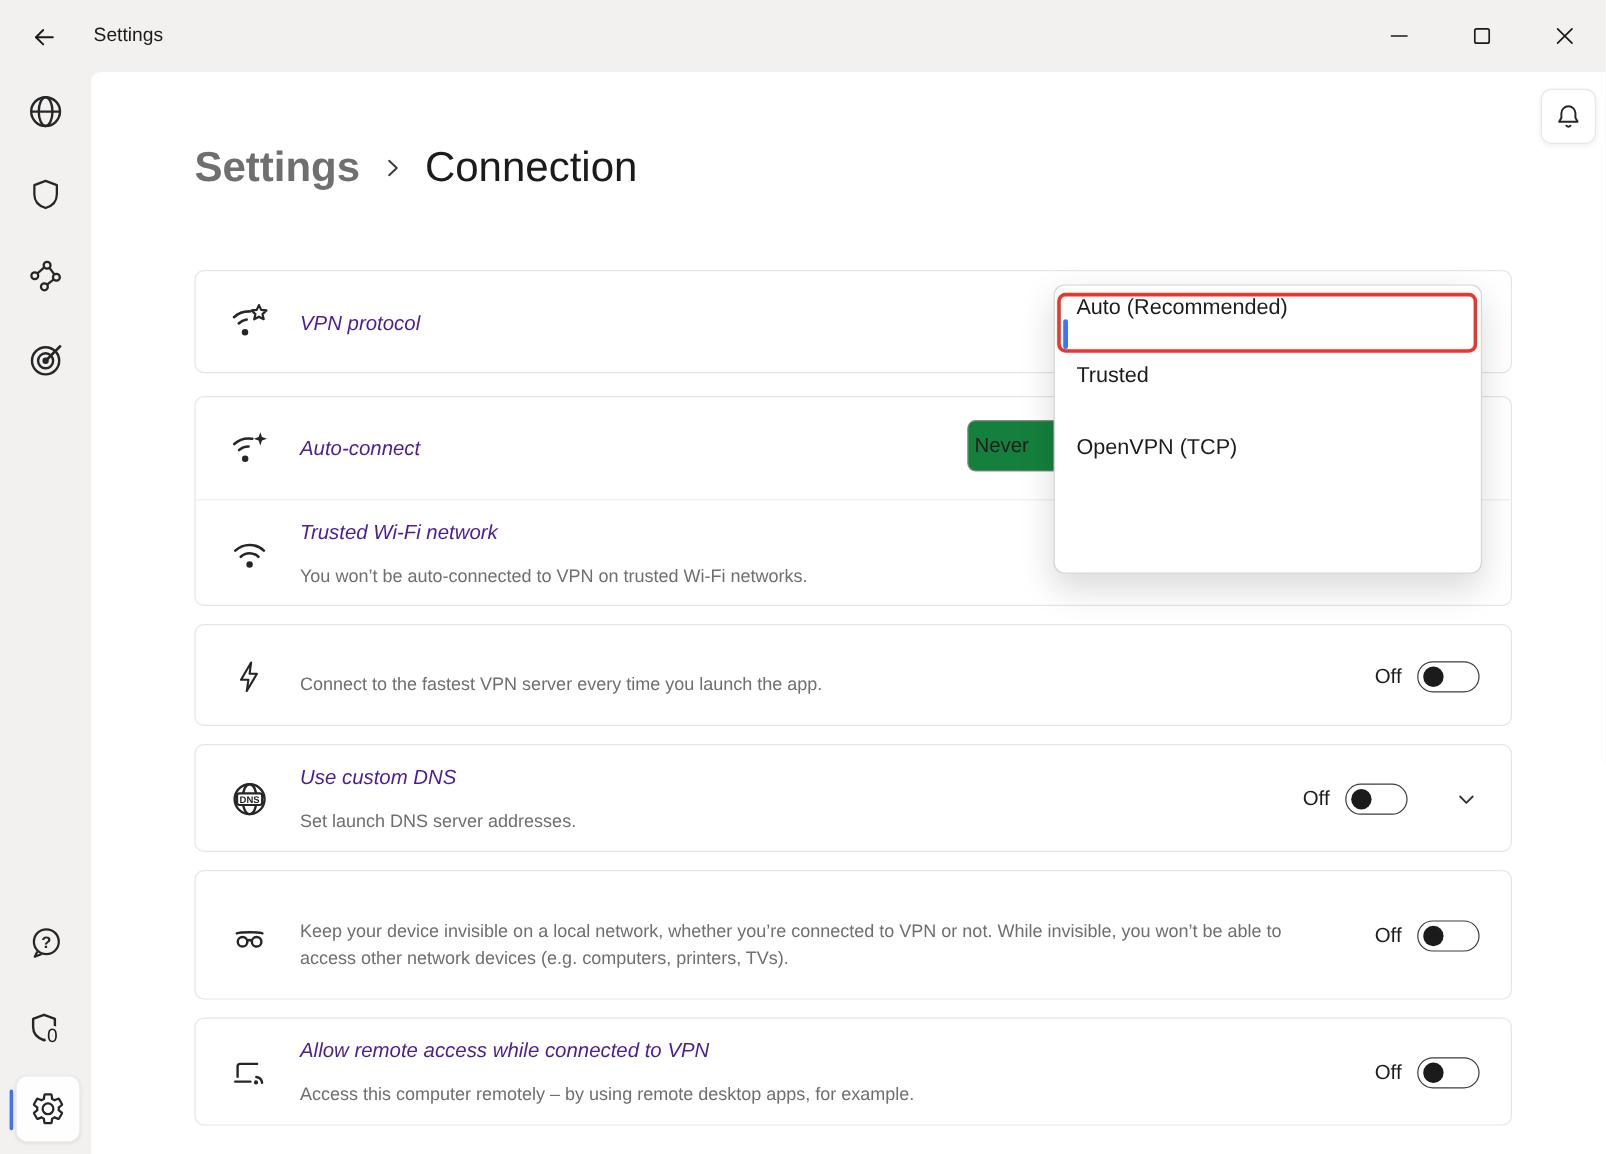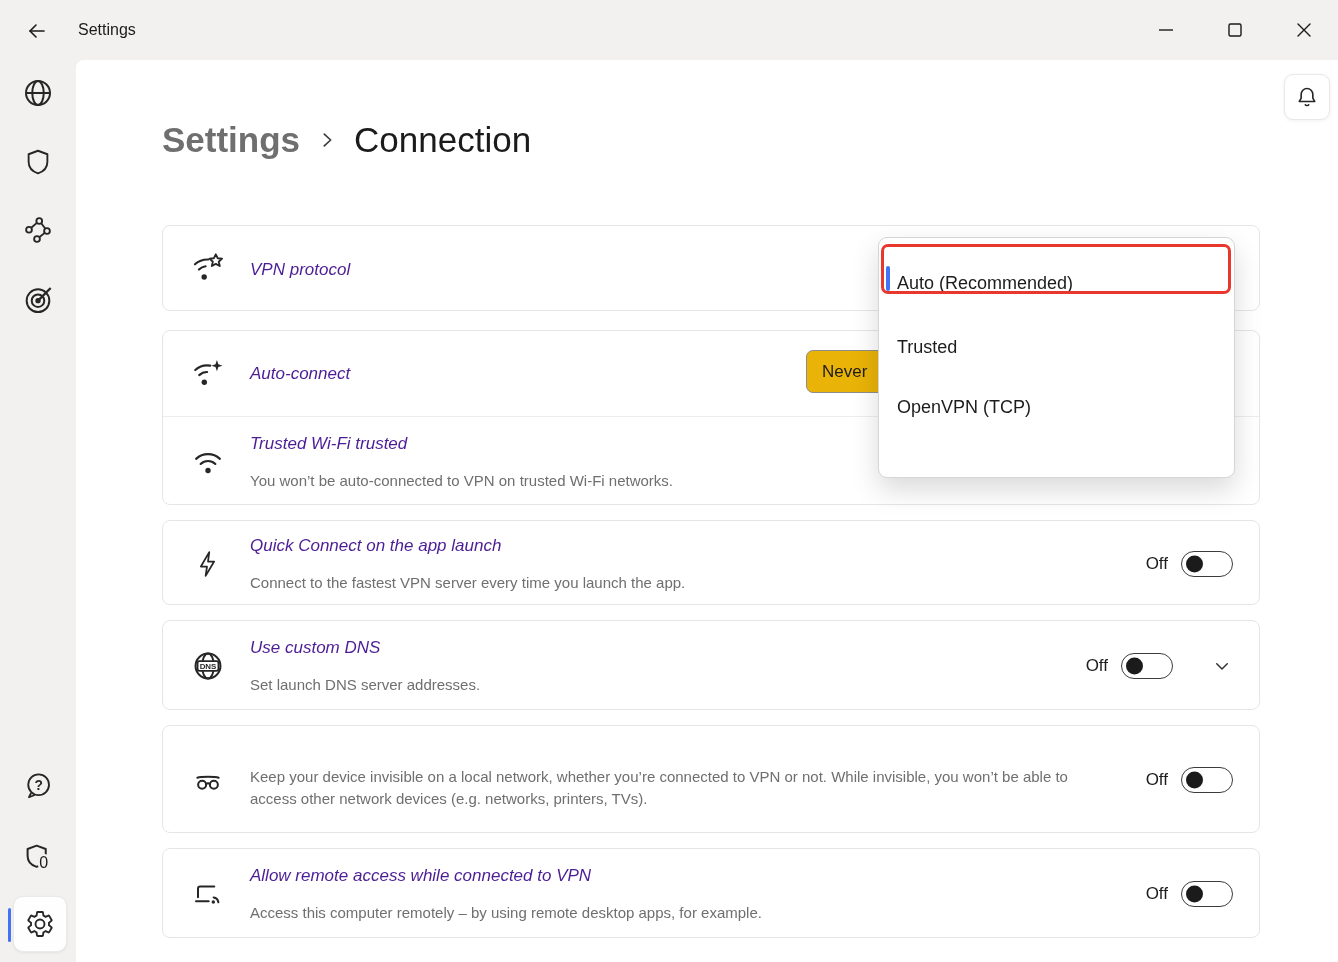--- a/index.html
+++ b/index.html
@@ -39,25 +39,25 @@
   .row-texts { max-width:818px; }
   .row-title { font-size:17px; color:#4c1d95; line-height:23px;font-style:italic; }
   .row-desc { font-size:15px; color:#6f6f6f; line-height:22px; margin-top:15px; }
   .row-right { margin-left:auto; display:flex; align-items:center; }
   .off-label { font-size:17px; color:#1d1d1d; margin-right:13px; }
   .toggle { position:relative; width:52px; height:26px; background:#fff; border:1.5px solid #3c3c3c; border-radius:14px; display:inline-block; }
   .toggle .knob { position:absolute; left:4px; top:50%; transform:translateY(-50%); width:17px; height:17px; border-radius:50%; background:#1b1b1b; }
   .expander { margin-left:38px; width:22px; height:22px; display:flex; align-items:center; justify-content:center; }
 
   
-  .never-btn { position:absolute; left:643px; top:19px; width:108px; height:43px; background:#eab308; border:1px solid #8f8d8b; border-radius:7px; font-size:17px; color:#1d1d1d; text-align:left; padding-left:15px; }
+  .never-btn { position:absolute; left:643px; top:19px; width:108px; height:43px; background:#15803d; border:1px solid #8f8d8b; border-radius:7px; font-size:17px; color:#1d1d1d; text-align:left; padding-left:5px; }
 
   
   .popup { position:absolute; left:802px; top:177px; width:357px; height:241px; background:#fff; border:1px solid #d8d5d3; border-radius:9px; box-shadow:0 12px 28px rgba(0,0,0,.15); z-index:30; }
-  .opt { position:absolute; left:0; right:0; display:flex; align-items:flex-end; padding-left:18px; font-size:18px; color:#1c1c1c; }
+  .opt { position:absolute; left:0; right:0; display:flex; align-items:flex-start; padding-left:18px; font-size:18px; color:#1c1c1c; }
   .opt0 { top:8px;  height:48px; }
   .opt1 { top:64px; height:56px; }
   .opt2 { top:124px;height:56px; }
   .opt3 { top:182px;height:54px; }
   .sel-pill { position:absolute; left:7px; top:20px; width:4px; height:25px; border-radius:2px; background:#4273f5; }
   .red-box { position:absolute; left:2px; top:6px; width:350px; height:50px; border:3px solid #e8382e; border-radius:7px; pointer-events:none; }
 
   svg { display:block; }
 </style>
 </head>
@@ -195,35 +195,34 @@
     <div class="card-divider" style="top:85px"></div>
     <div class="row" style="top:86px;height:89px">
       <span class="row-icon">
         <svg width="34" height="34" viewBox="0 0 24 24" fill="none" stroke="#262626" stroke-width="1.5" stroke-linecap="round">
             <path d="M3.6 9.8a12.2 12.2 0 0 1 16.8 0"></path>
             <path d="M6.8 13.4a7.4 7.4 0 0 1 10.4 0"></path>
             <circle cx="12" cy="18" r="1.9" fill="#262626" stroke="none"></circle>
           </svg>
       </span>
       <div class="row-texts">
-        <div class="row-title">Trusted Wi-Fi trusted</div>
+        <div class="row-title">Trusted Wi-Fi network</div>
         <div class="row-desc">You won’t be auto-connected to VPN on trusted Wi-Fi networks.</div>
       </div>
     </div>
   </section>
 
   <section class="card" style="top:460px;height:85px">
     <div class="row" style="top:0;height:85px">
       <span class="row-icon">
         <svg width="30" height="30" viewBox="0 0 24 24" fill="none" stroke="#262626" stroke-width="1.4" stroke-linejoin="round">
             <path d="M13 2.5L6.3 14h4.9l-1.1 7.5L16.9 10h-4.9l1-7.5z"></path>
           </svg>
       </span>
       <div class="row-texts">
-        <div class="row-title">Quick Connect on the app launch</div>
         <div class="row-desc">Connect to the fastest VPN server every time you launch the app.</div>
       </div>
       <div class="row-right">
         <span class="off-label">Off</span>
         <span class="toggle">
             <span class="knob"></span>
           </span>
       </div>
     </div>
   </section>
@@ -260,21 +259,21 @@
     <div class="row" style="top:0;height:108px">
       <span class="row-icon">
         <svg width="32" height="32" viewBox="0 0 24 24" fill="none" stroke="#262626" stroke-width="1.5" stroke-linecap="round">
             <path d="M4 10.3c2.6-.9 13.4-.9 16 0"></path>
             <circle cx="7.6" cy="15.6" r="3"></circle>
             <circle cx="16.4" cy="15.6" r="3"></circle>
             <path d="M10.6 15.2c.8-.9 2-.9 2.8 0"></path>
           </svg>
       </span>
       <div class="row-texts">
-        <div class="row-desc">Keep your device invisible on a local network, whether you’re connected to VPN or not. While invisible, you won’t be able to access other network devices (e.g. networks, printers, TVs).</div>
+        <div class="row-desc">Keep your device invisible on a local network, whether you’re connected to VPN or not. While invisible, you won’t be able to access other network devices (e.g. computers, printers, TVs).</div>
       </div>
       <div class="row-right">
         <span class="off-label">Off</span>
         <span class="toggle">
             <span class="knob"></span>
           </span>
       </div>
     </div>
   </section>
 

